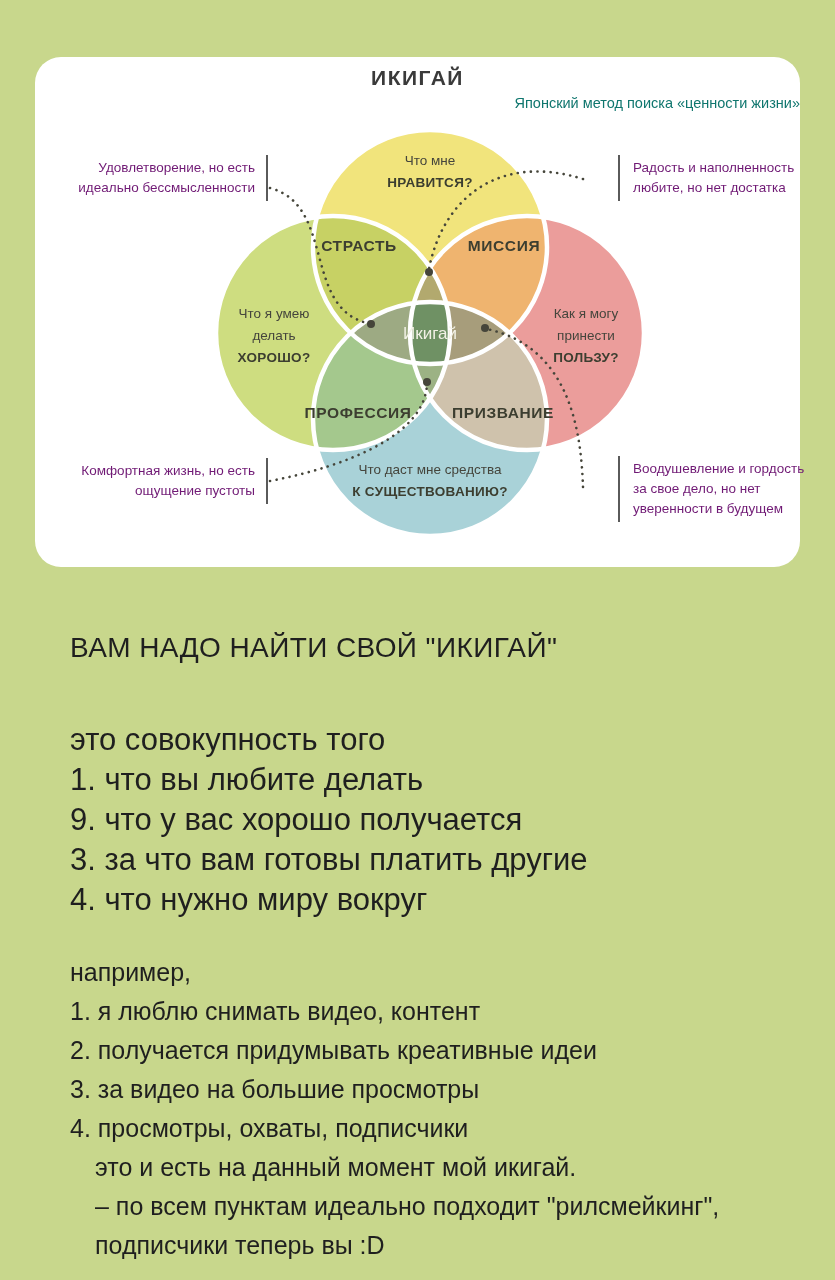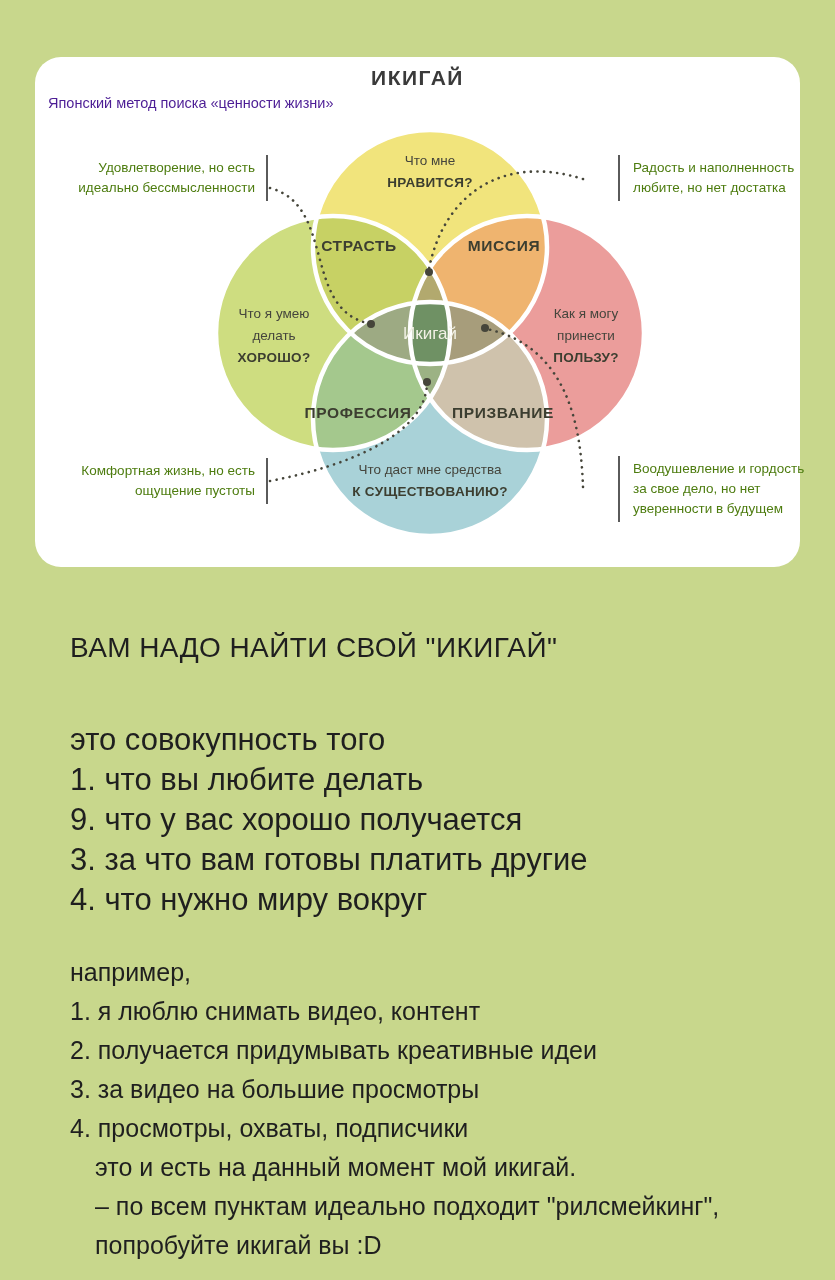--- a/index.html
+++ b/index.html
@@ -12,32 +12,32 @@
   
   .card{
     position:absolute;left:35px;top:57px;width:765px;height:510px;
     background:#ffffff;border-radius:26px;
   }
   .card-title{
     position:absolute;top:9px;left:0;width:100%;text-align:center;
     font-size:21px;font-weight:bold;letter-spacing:1.5px;color:#3a3a3a;
   }
   .card-subtitle{
-    position:absolute;top:38px;left:0;width:100%;text-align:left;
-    font-size:14.5px;color:#4c1d95;margin-left:13px;
+    position:absolute;top:38px;left:0;width:100%;text-align:right;
+    font-size:14.5px;color:#0f766e;
   }
   svg.venn{position:absolute;left:0;top:0;width:765px;height:510px;}
   svg.venn text{text-anchor:middle;}
   .q{font-size:13.5px;fill:#45453c;}
   .qb{font-size:13.5px;font-weight:bold;fill:#3c3e30;letter-spacing:.3px;}
   .zone{font-size:15.5px;font-weight:bold;fill:#3c3e30;letter-spacing:.6px;}
   .center-label{font-size:17px;fill:#f2f1e6;}
   
   .ann{
-    position:absolute;font-size:13.5px;line-height:20px;color:#4d7c0f;
+    position:absolute;font-size:13.5px;line-height:20px;color:#701a75;
   }
   .ann-right{text-align:right;border-right:2px solid #5a5a5a;padding:3px 11px 3px 0;}
   .ann-left{border-left:2px solid #5a5a5a;padding:3px 0 3px 13px;margin-left:35px;}
   .ann-tl{top:98px;left:18px;width:202px;}
   .ann-tr{top:98px;left:548px;width:218px;}
   .ann-bl{top:401px;left:18px;width:202px;}
   .ann-br{top:399px;left:548px;width:222px;}
   
   .content{
     position:absolute;left:70px;top:632px;width:760px;color:#1f1f1f;
@@ -197,14 +197,14 @@
   <div class="gap"></div>
 
   <div class="line-ex">например,</div>
   <div class="line-ex">1. я люблю снимать видео, контент</div>
   <div class="line-ex">2. получается придумывать креативные идеи</div>
   <div class="line-ex">3. за видео на большие просмотры</div>
   <div class="line-ex">4. просмотры, охваты, подписчики</div>
 
   <div class="line-ex indent">это и есть на данный момент мой икигай.</div>
   <div class="line-ex indent">– по всем пунктам идеально подходит "рилсмейкинг",</div>
-  <div class="line-ex indent">попробуйте икигай вы :D</div>
+  <div class="line-ex indent">подписчики теперь вы :D</div>
 </div>
 
 </body></html>

